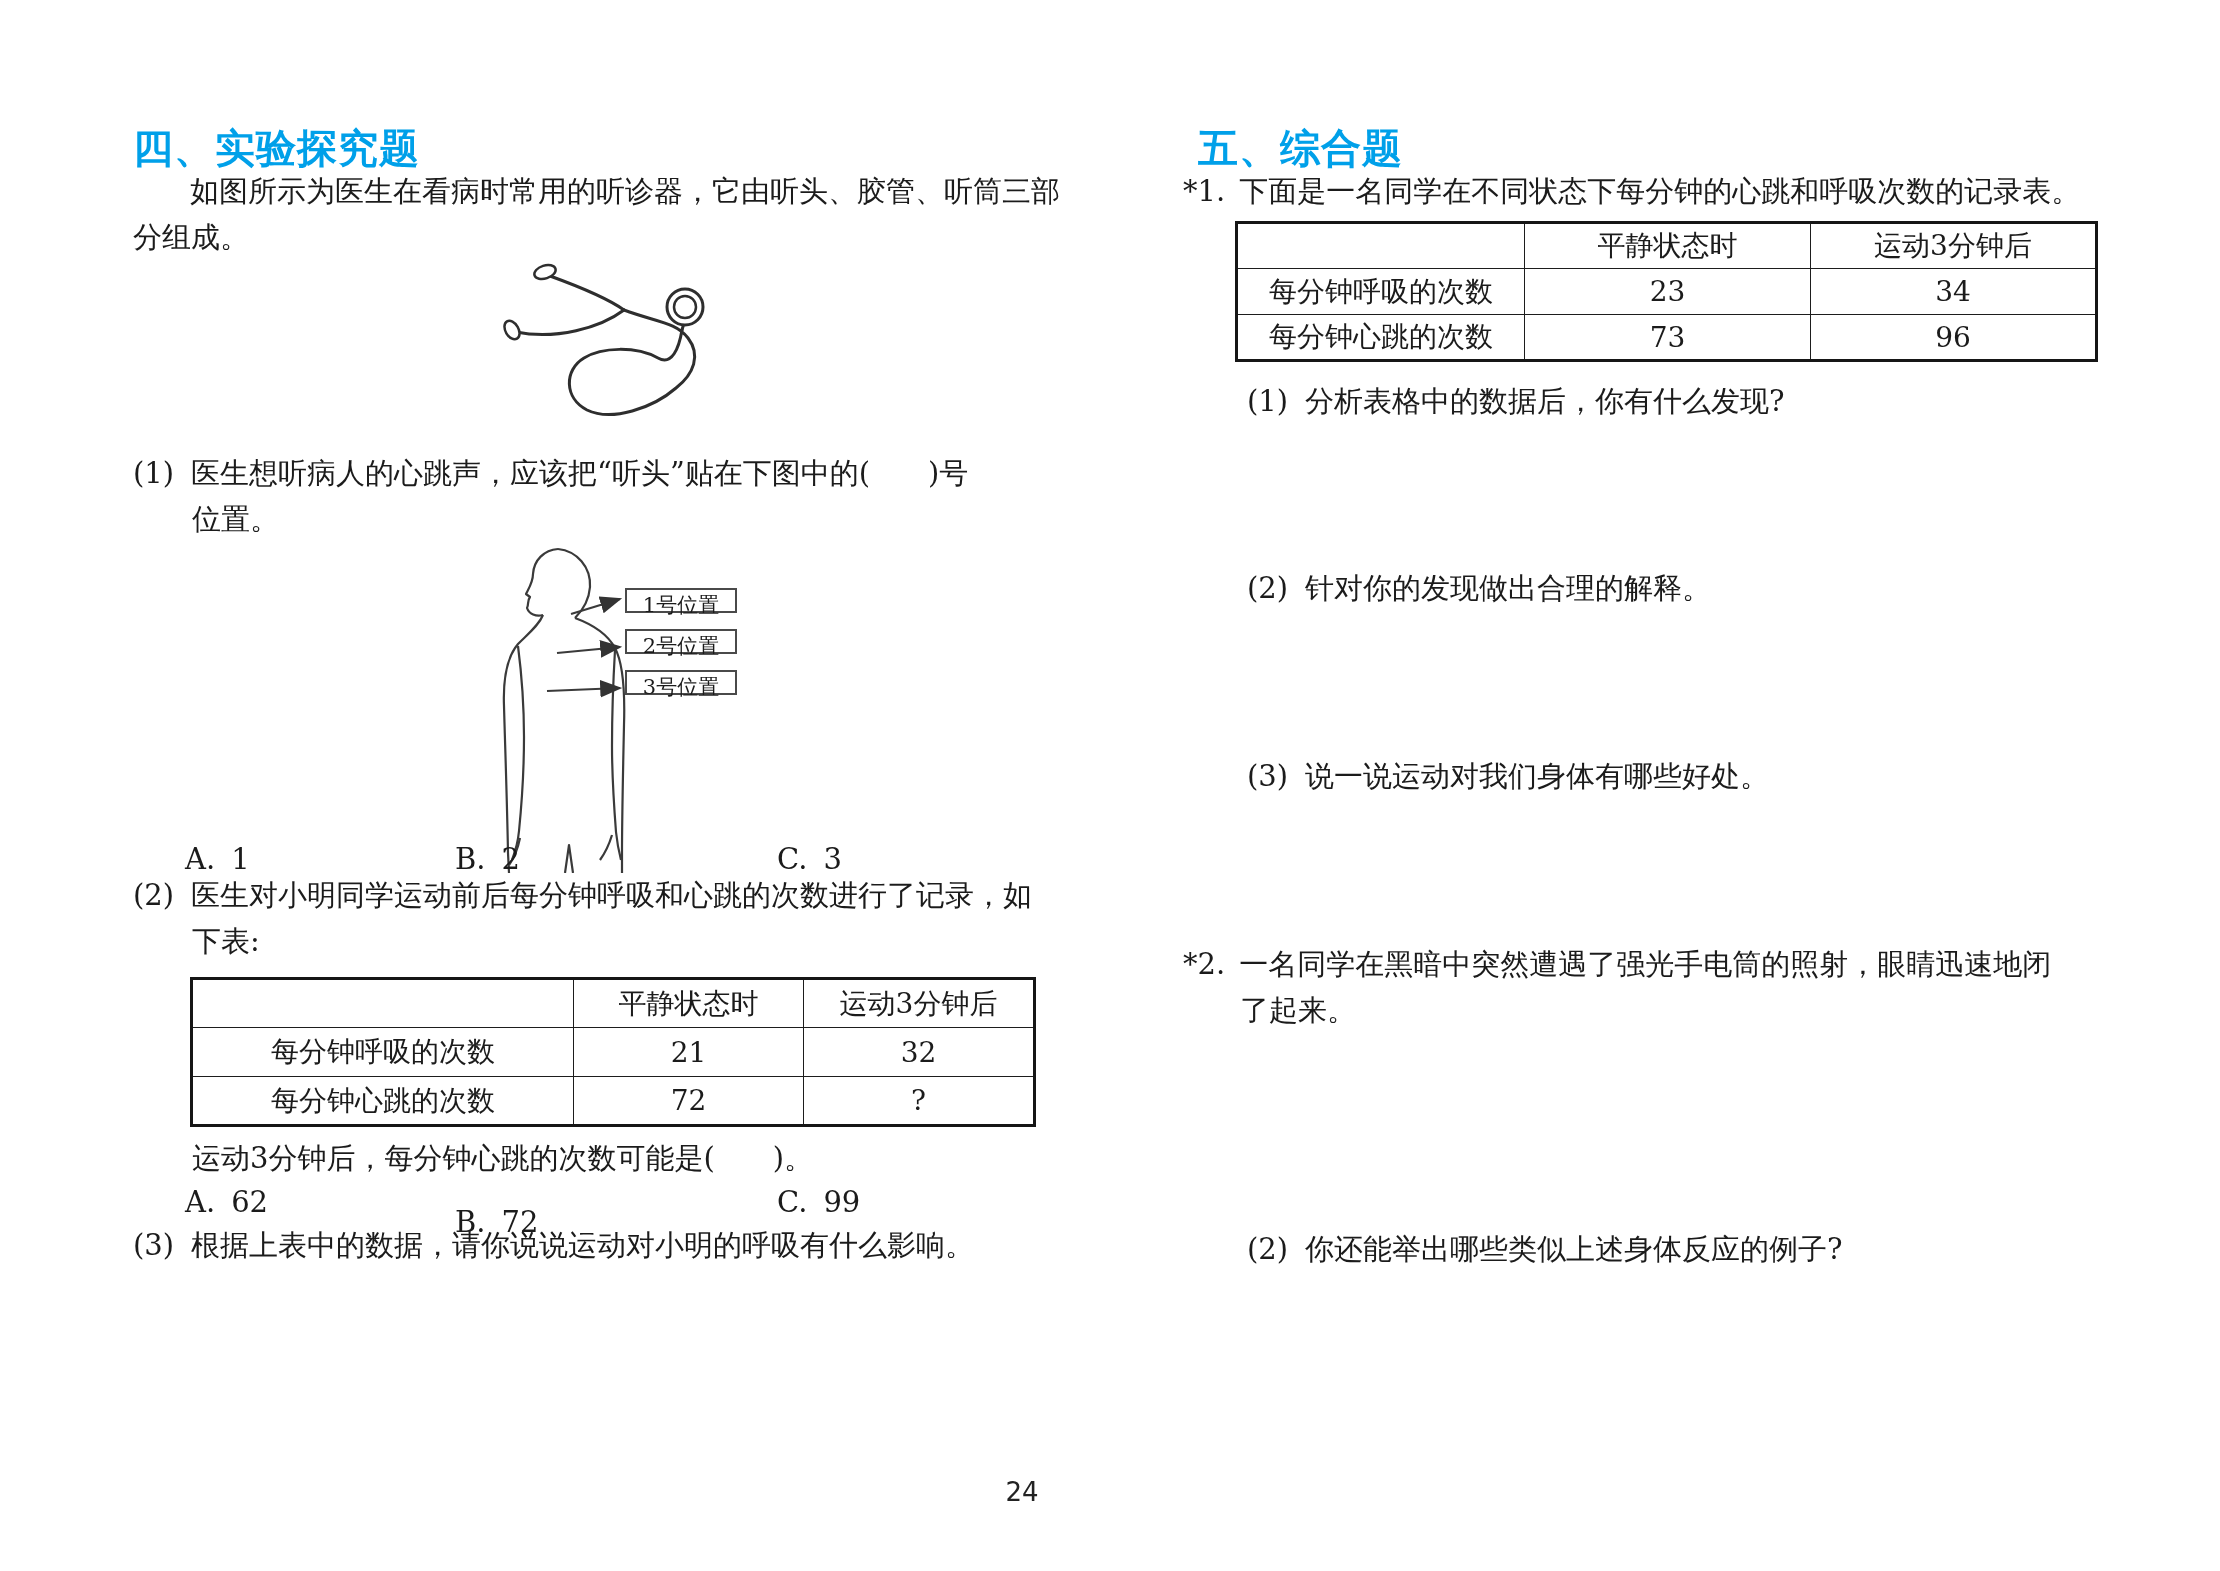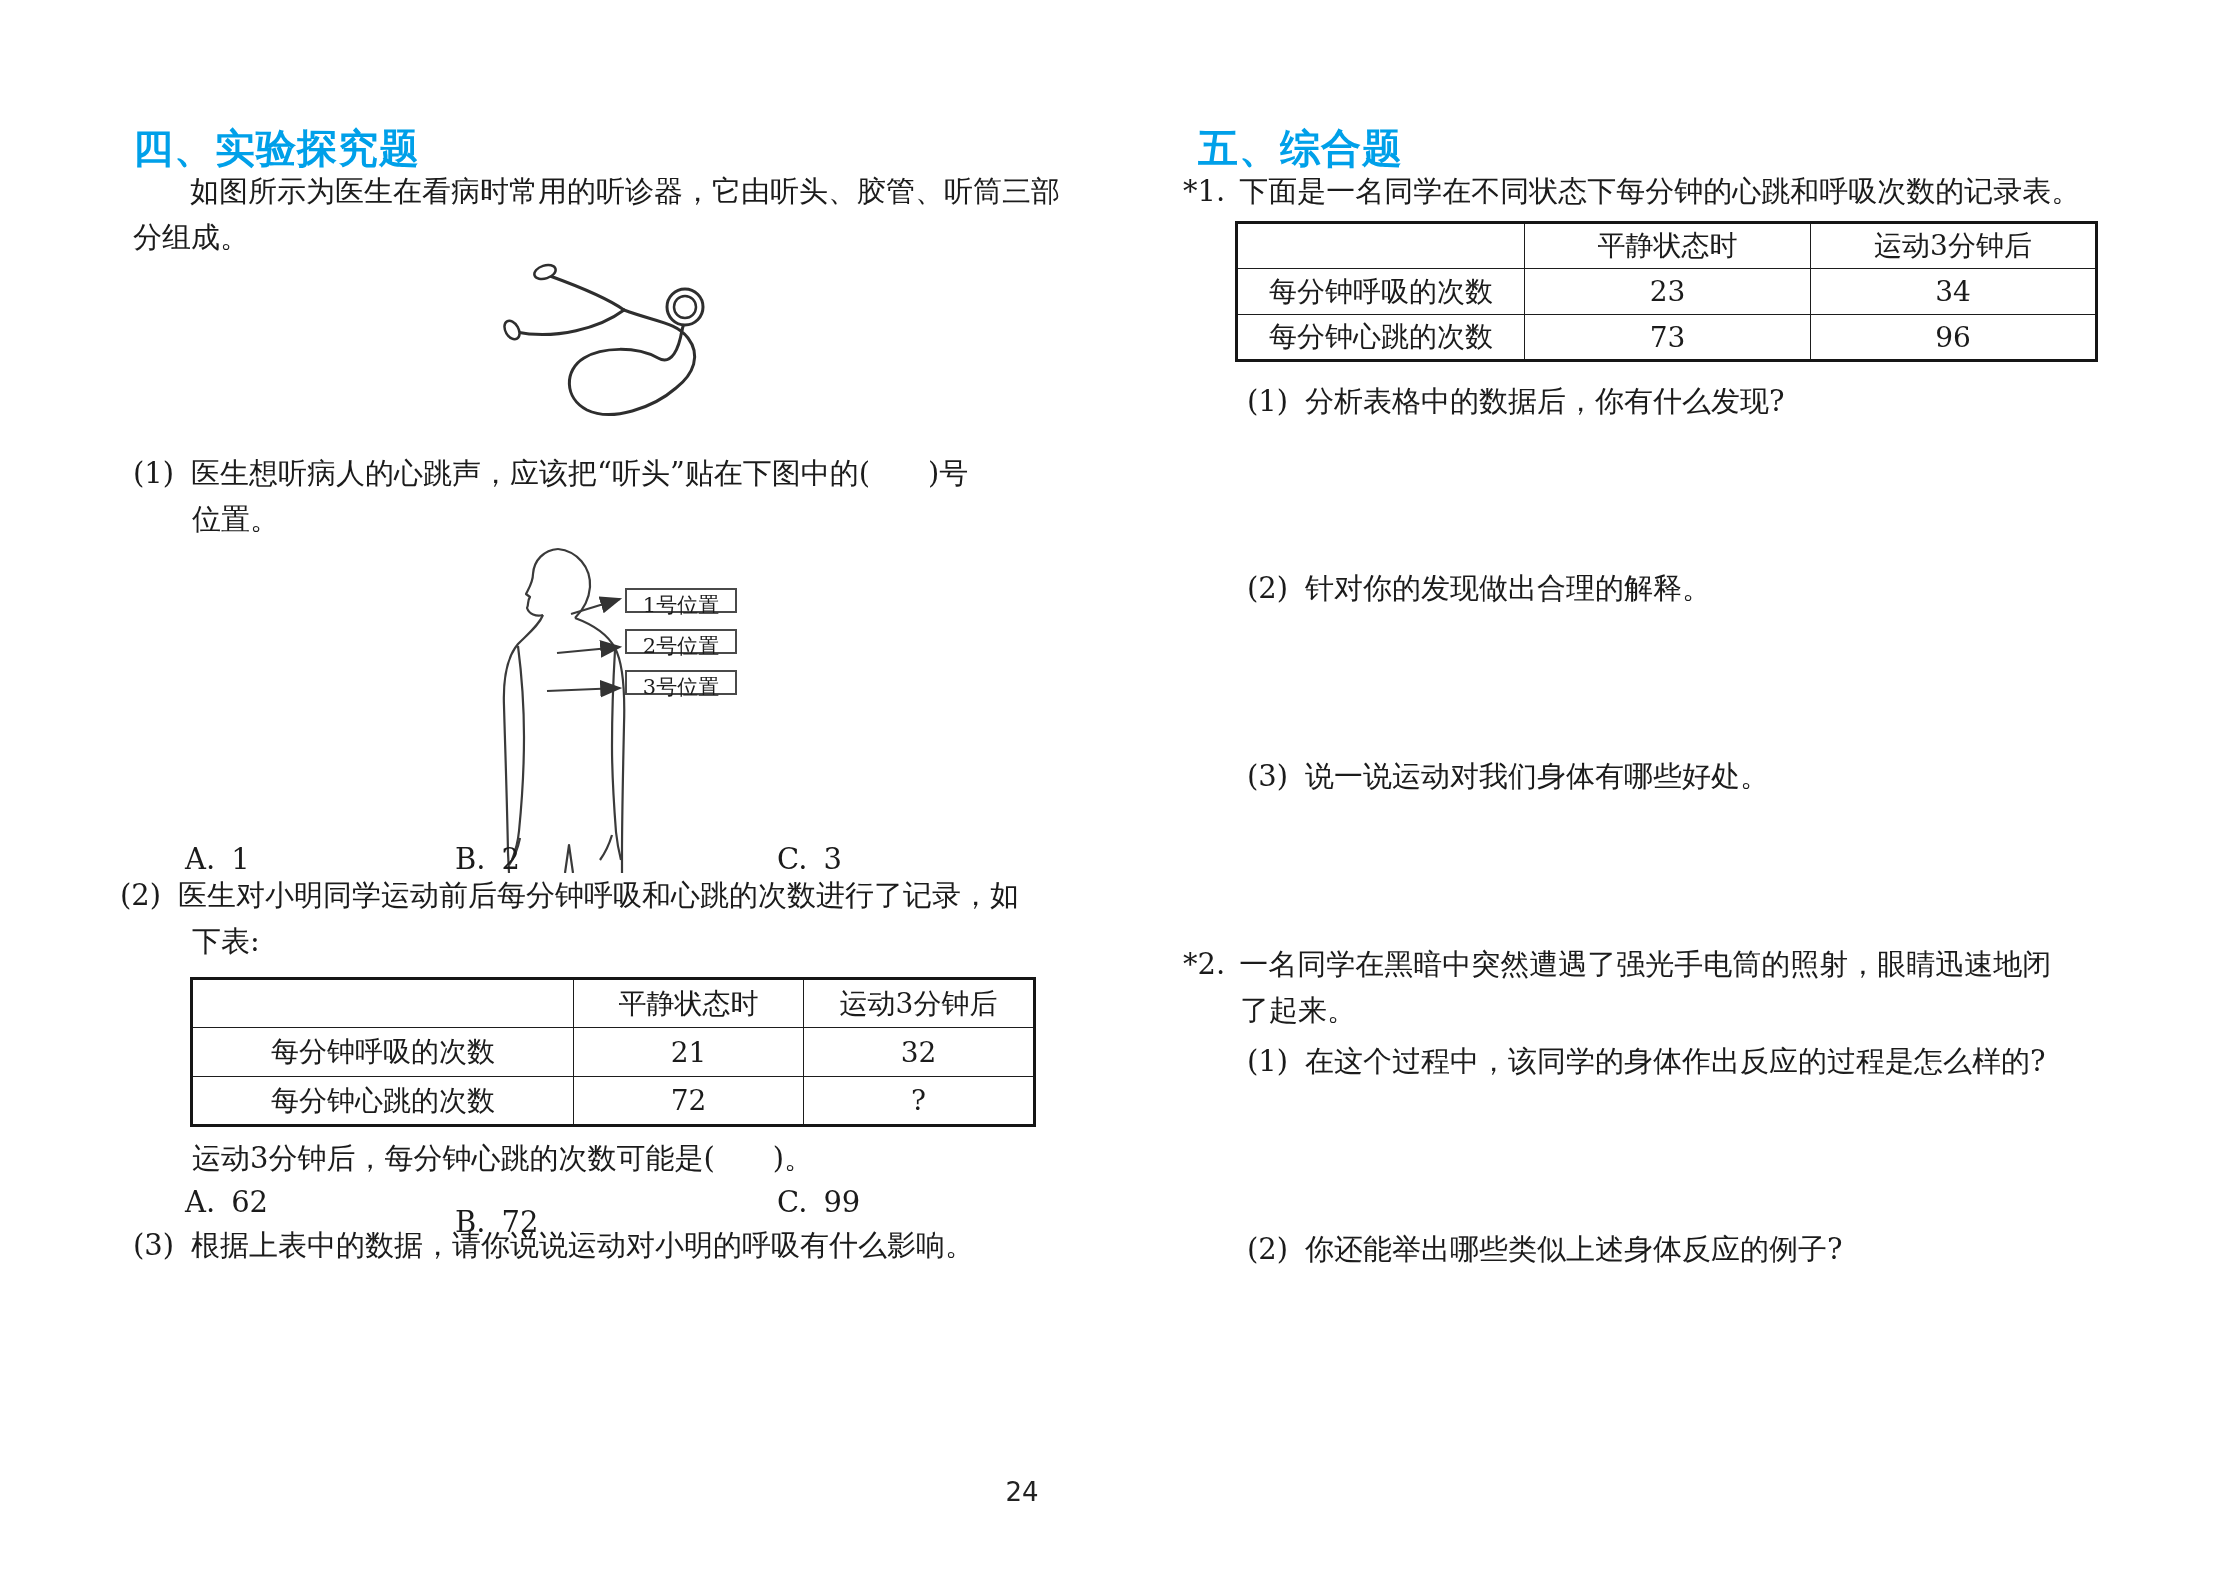--- a/index.html
+++ b/index.html
@@ -77,21 +77,21 @@
   <div class="abs t opt" style="left:185px;top:842px">
     <span class="l">A.</span><span>1</span>
   </div>
   <div class="abs t opt" style="left:455px;top:842px">
     <span class="l">B.</span><span>2</span>
   </div>
   <div class="abs t opt" style="left:777px;top:842px">
     <span class="l">C.</span><span>3</span>
   </div>
 
-  <div class="abs t" style="left:120px;top:878px">
+  <div class="abs t" style="left:133px;top:878px">
     <span class="qn">(2)</span><span>医生对小明同学运动前后每分钟呼吸和心跳的次数进行了记录，如</span>
   </div>
   <div class="abs t" style="left:192px;top:924px">下表:</div>
 
   <table class="qtable" style="left:190px;top:977px">
     <colgroup>
         <col style="width:382px">
         <col style="width:230px">
         <col style="width:231px">
       </colgroup>
@@ -169,22 +169,19 @@
   </div>
   <div class="abs t" style="left:1247px;top:759px">
     <span class="qn">(3)</span><span>说一说运动对我们身体有哪些好处。</span>
   </div>
 
   <div class="abs t" style="left:1183px;top:947px">
     <span class="qn" style="margin-right:14px">*2.</span><span>一名同学在黑暗中突然遭遇了强光手电筒的照射，眼睛迅速地闭</span>
   </div>
   <div class="abs t" style="left:1240px;top:993px">了起来。</div>
 
-  <div class="abs t" style="left:1247px;top:1044px">
-    <span class="qn">(1)</span><span>在这个过程中，该同学的身体作出反应的过程是怎么样的?</span>
-  </div>
   <div class="abs t" style="left:1247px;top:1232px">
     <span class="qn">(2)</span><span>你还能举出哪些类似上述身体反应的例子?</span>
   </div>
 
   <div class="pageno">24</div>
 
 </div>
 
 </body></html>

